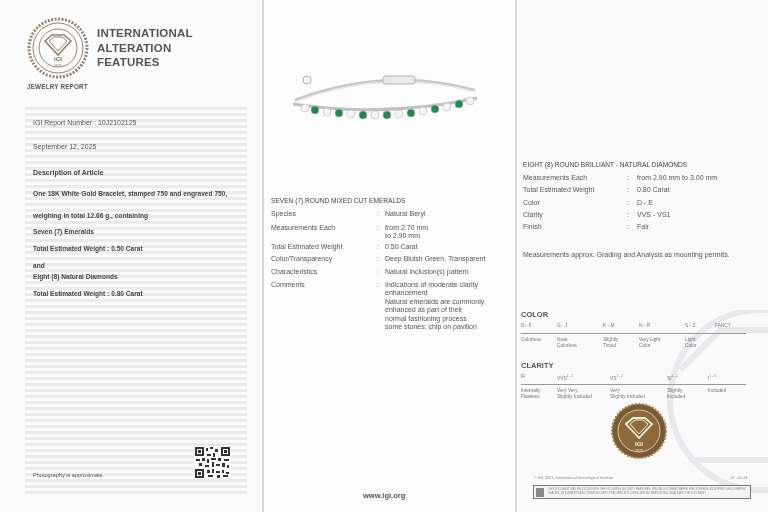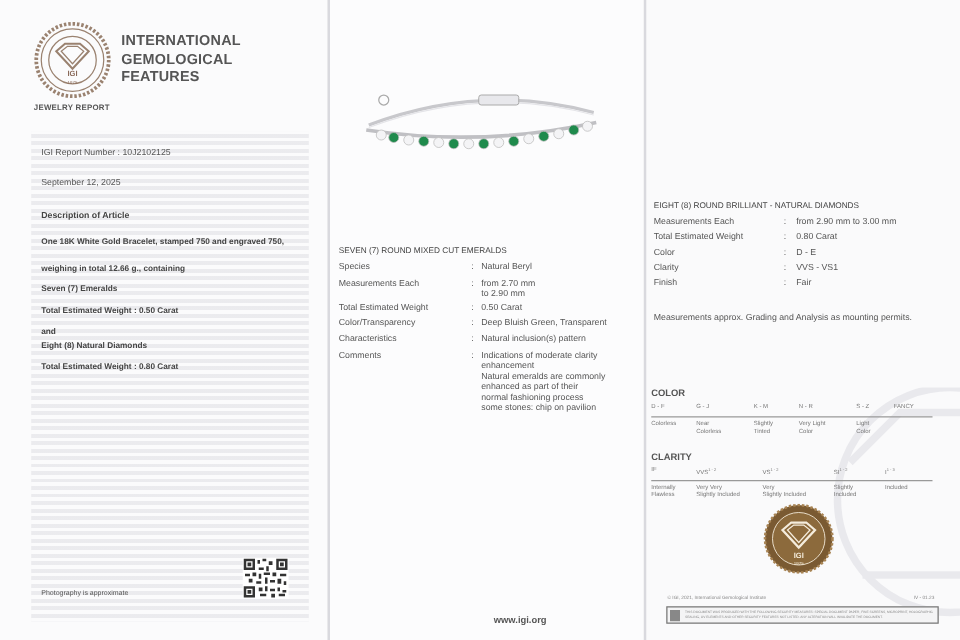--- a/index.html
+++ b/index.html
@@ -25,21 +25,21 @@
   .p1-bold { font-weight: bold; color: #444; font-size: 6.6px; }
   .photo-note { position: absolute; left: 33px; top: 472px; font-size: 5.6px; color: #555; }
   .qr { position: absolute; left: 194px; top: 446px; width: 37px; height: 33px; }
 
   
   .bracelet { position: absolute; left: 285px; top: 68px; width: 200px; height: 60px; }
   .em-title { position: absolute; left: 271px; top: 197px; font-size: 6.6px; color: #444; }
   .spec-label { position: absolute; left: 271px; font-size: 7px; color: #555; }
   .spec-colon { position: absolute; left: 377px; font-size: 7px; color: #555; }
   .spec-val { position: absolute; left: 385px; font-size: 7px; color: #555; line-height: 8.4px; width: 125px; }
-  .website { position: absolute; left: 363px; top: 491px; font-size: 7.5px; font-weight: bold; color: #555; margin-left: 32px; }
+  .website { position: absolute; left: 363px; top: 491px; font-size: 7.5px; font-weight: bold; color: #555; }
 
   
   .dia-title { position: absolute; left: 523px; top: 161px; font-size: 6.6px; color: #444; }
   .d-label { position: absolute; left: 523px; font-size: 7px; color: #555; }
   .d-colon { position: absolute; left: 627px; font-size: 7px; color: #555; }
   .d-val { position: absolute; left: 637px; font-size: 7px; color: #555; }
   .note { position: absolute; left: 523px; top: 251px; width: 235px; font-size: 7px; color: #555; line-height: 8.6px; }
   .scale-title { position: absolute; left: 521px; font-size: 7.5px; font-weight: bold; color: #555; }
   .scale-head { position: absolute; font-size: 4.8px; color: #777; }
   .scale-desc { position: absolute; font-size: 4.8px; color: #777; line-height: 5.6px; }
@@ -68,21 +68,21 @@
     <circle cx="31" cy="31" r="25"></circle>
     <circle cx="31" cy="31" r="19"></circle>
     <path d="M18 24 L25 18 L37 18 L44 24 L31 38 Z" stroke-width="1.6"></path>
     <path d="M22 24 L27 20 L35 20 L40 24 L31 34 Z"></path>
   </g>
   <text x="31" y="44" text-anchor="middle" font-size="6" font-weight="bold" fill="#8a6a5a" font-family="Liberation Sans, sans-serif">IGI</text>
   <text x="31" y="50" text-anchor="middle" font-size="3.5" fill="#8a6a5a" font-family="Liberation Sans, sans-serif">1975</text>
 </svg>
 <div class="org-name">
   <div>INTERNATIONAL</div>
-  <div>GEMOLOGICAL</div>
+  <div>ALTERATION</div>
   <div>FEATURES</div>
 </div>
 <div class="doc-type">JEWELRY REPORT</div>
 
 <div class="watermark-box"></div>
 <div class="p1-line" style="top:119px">IGI Report Number : 10J2102125</div>
 <div class="p1-line" style="top:143px">September 12, 2025</div>
 <div class="p1-line p1-bold" style="top:169px;font-size:7px">Description of Article</div>
 <div class="p1-line p1-bold" style="top:190px;width:200px;line-height:8.5px">One 18K White Gold Bracelet, stamped 750 and engraved 750,</div>
 <div class="p1-line p1-bold" style="top:212px">weighing in total 12.66 g., containing</div>

